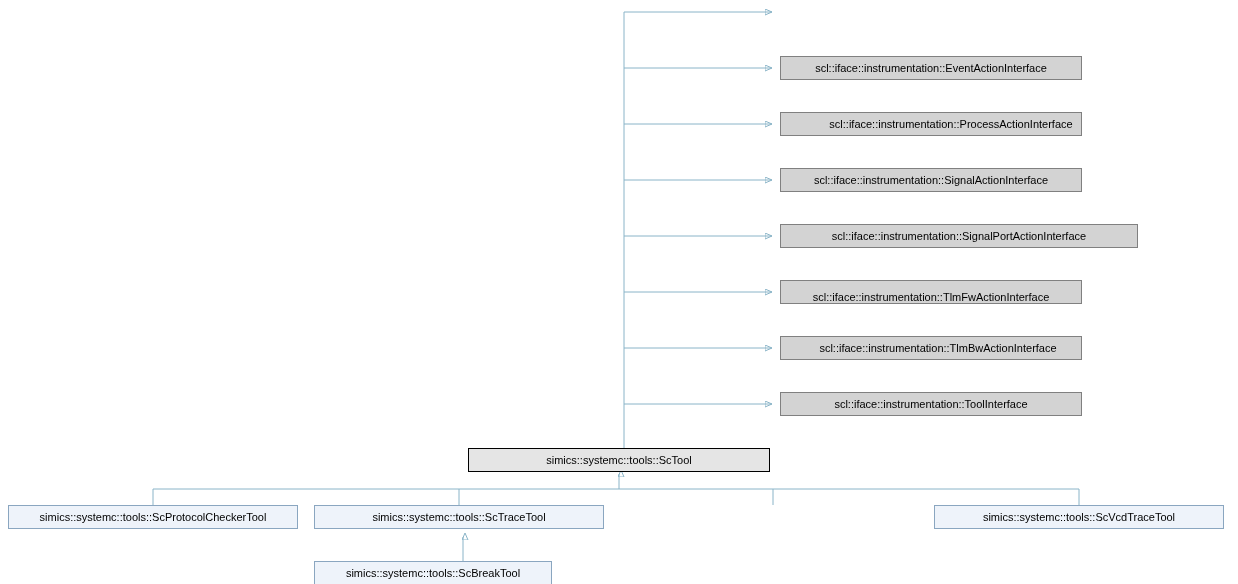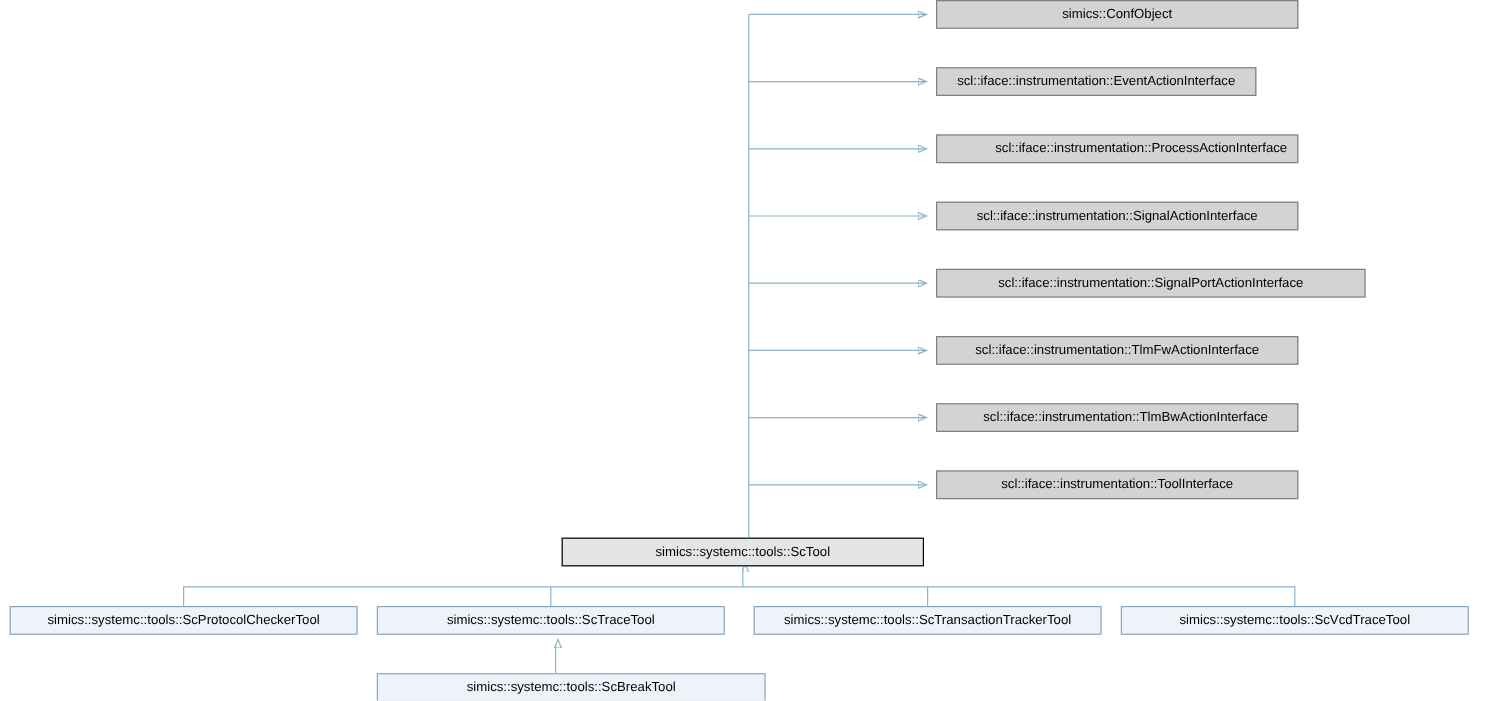--- a/index.html
+++ b/index.html
@@ -79,59 +79,53 @@
       <path d="M153,505 L153,489 L1079,489 L1079,505"></path>
       <path d="M459,505 L459,489"></path>
       <path d="M773,505 L773,489"></path>
 
       <path d="M619,489 L619,474" marker-end="url(#arrow-up)"></path>
 
       <path d="M463,561 L463,537" marker-end="url(#arrow-up)"></path>
     </g>
   </svg>
 
-  <div class="node base" style="left:780px; top:0px; width:302px; height:24px;">
-    <span>simics::ConfObject</span>
-  </div>
-  <div class="node base" style="left:780px; top:56px; width:267px; height:24px;">
+  <div class="node base" style="left:780px; top:56px; width:302px; height:24px;">
     <span>scl::iface::instrumentation::EventActionInterface</span>
   </div>
   <div class="node base" style="left:780px; top:112px; width:302px; height:24px;padding-left:40px;">
     <span>scl::iface::instrumentation::ProcessActionInterface</span>
   </div>
   <div class="node base" style="left:780px; top:168px; width:302px; height:24px;">
     <span>scl::iface::instrumentation::SignalActionInterface</span>
   </div>
   <div class="node base" style="left:780px; top:224px; width:358px; height:24px;">
     <span>scl::iface::instrumentation::SignalPortActionInterface</span>
   </div>
-  <div class="node base" style="left:780px; top:280px; width:302px; height:24px;">
+  <div class="node base" style="left:780px; top:280px; width:302px; height:24px;align-items:flex-end;">
     <span>scl::iface::instrumentation::TlmFwActionInterface</span>
   </div>
   <div class="node base" style="left:780px; top:336px; width:302px; height:24px;padding-left:14px;">
     <span>scl::iface::instrumentation::TlmBwActionInterface</span>
   </div>
   <div class="node base" style="left:780px; top:392px; width:302px; height:24px;text-align:right;">
     <span>scl::iface::instrumentation::ToolInterface</span>
   </div>
 
   <div class="node center" style="left:468px; top:448px; width:302px; height:24px;">
     <span>simics::systemc::tools::ScTool</span>
   </div>
 
   <div class="node derived" style="left:314px; top:505px; width:290px; height:24px;">
     <span>simics::systemc::tools::ScTraceTool</span>
   </div>
   <div class="node derived" style="left:8px; top:505px; width:290px; height:24px;">
     <span>simics::systemc::tools::ScProtocolCheckerTool</span>
   </div>
-  <div class="node derived" style="left:628px; top:505px; width:290px; height:24px;">
-    <span>simics::systemc::tools::ScTransactionTrackerTool</span>
-  </div>
   <div class="node derived" style="left:934px; top:505px; width:290px; height:24px;">
     <span>simics::systemc::tools::ScVcdTraceTool</span>
   </div>
 
-  <div class="node derived" style="left:314px; top:561px; width:324px; height:24px;">
+  <div class="node derived" style="left:314px; top:561px; width:238px; height:24px;">
     <span>simics::systemc::tools::ScBreakTool</span>
   </div>
 
 </div>
 
 </body></html>

